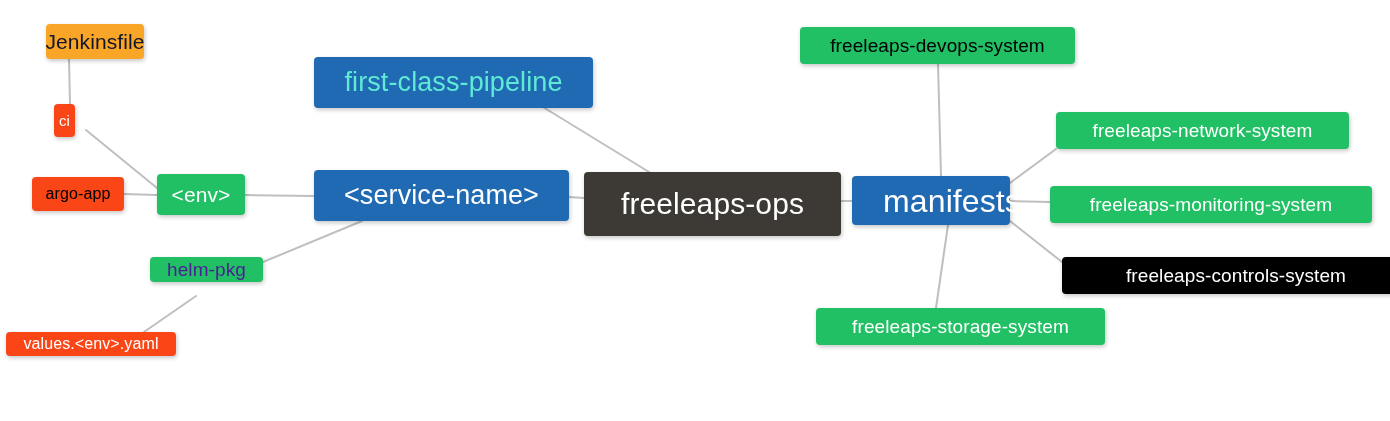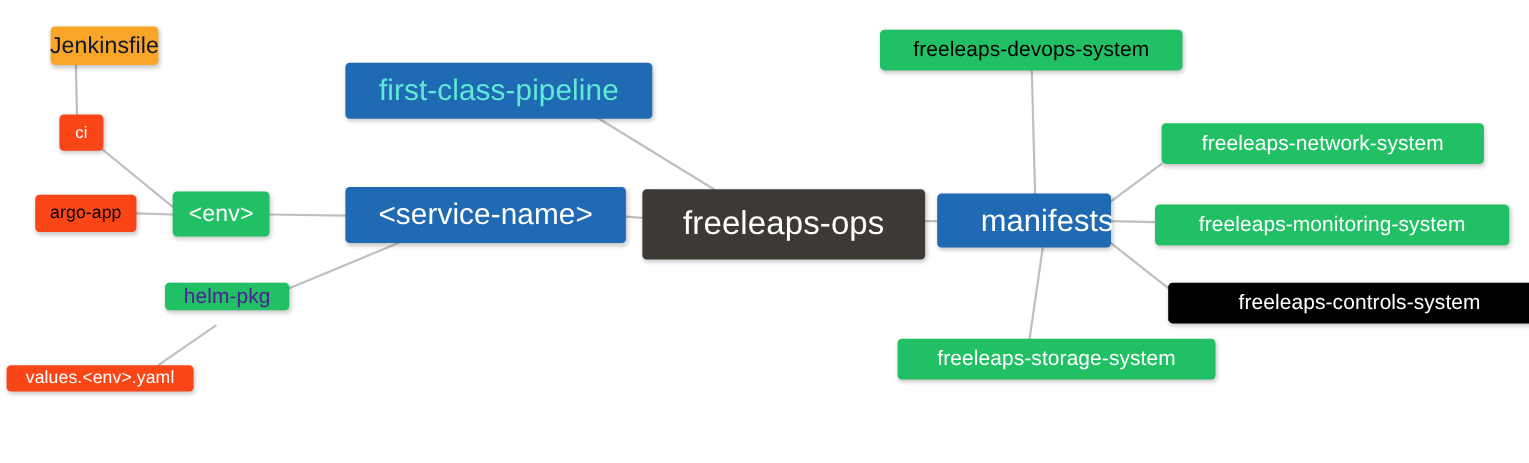--- a/index.html
+++ b/index.html
@@ -68,21 +68,21 @@
       <line class="edge" x1="941" y1="176" x2="938" y2="64" stroke="#bfbfbf"></line>
       <line class="edge" x1="1010" y1="183" x2="1056" y2="149" stroke="#bfbfbf"></line>
       <line class="edge" x1="1010" y1="201" x2="1050" y2="202" stroke="#bfbfbf"></line>
       <line class="edge" x1="1010" y1="221" x2="1062" y2="262" stroke="#bfbfbf"></line>
       <line class="edge" x1="948" y1="225" x2="936" y2="308" stroke="#bfbfbf"></line>
     </svg>
   <div id="node-layer">
       <div class="node" style="left: 20px; top: 24px; width: 98px; height: 35px; background: rgb(249, 165, 40); font-size: 21px; color: #0f172a; margin-left: 26px;">
         <span class="node-label">Jenkinsfile</span>
       </div>
-      <div class="node" style="left: 54px; top: 104px; width: 40px; height: 33px; background: rgb(250, 70, 22); font-size: 15px; color: rgb(255, 255, 255);">
+      <div class="node" style="left: 54px; top: 104px; width: 21px; height: 33px; background: rgb(250, 70, 22); font-size: 15px; color: rgb(255, 255, 255);">
         <span class="node-label">ci</span>
       </div>
       <div class="node" style="left: 32px; top: 177px; width: 92px; height: 34px; background: rgb(250, 70, 22); font-size: 16px; color: #000000;">
         <span class="node-label">argo-app</span>
       </div>
       <div class="node" style="left: 157px; top: 174px; width: 88px; height: 41px; background: rgb(33, 192, 100); font-size: 21px; color: rgb(255, 255, 255);">
         <span class="node-label">&lt;env&gt;</span>
       </div>
       <div class="node" style="left: 150px; top: 257px; width: 113px; height: 25px; background: rgb(33, 192, 100); font-size: 19px; color: #4c1d95;">
         <span class="node-label">helm-pkg</span>
@@ -92,21 +92,21 @@
       </div>
       <div class="node" style="left: 314px; top: 37px; width: 279px; height: 51px; background: rgb(32, 105, 179); font-size: 27px; color: #5eead4; margin-top: 20px;">
         <span class="node-label">first-class-pipeline</span>
       </div>
       <div class="node" style="left: 314px; top: 170px; width: 255px; height: 51px; background: rgb(32, 105, 179); font-size: 27px; color: rgb(255, 255, 255);">
         <span class="node-label">&lt;service-name&gt;</span>
       </div>
       <div class="node" style="left: 584px; top: 172px; width: 257px; height: 64px; background: rgb(61, 57, 53); font-size: 30px; color: rgb(255, 255, 255);">
         <span class="node-label">freeleaps-ops</span>
       </div>
-      <div class="node" style="left: 852px; top: 176px; width: 158px; height: 49px; background: rgb(32, 105, 179); font-size: 28px; color: rgb(255, 255, 255); padding-left: 42px;">
+      <div class="node" style="left: 852px; top: 176px; width: 158px; height: 49px; background: rgb(32, 105, 179); font-size: 32px; color: rgb(255, 255, 255); padding-left: 42px;">
         <span class="node-label">manifests</span>
       </div>
       <div class="node" style="left: 800px; top: 27px; width: 275px; height: 37px; background: rgb(33, 192, 100); font-size: 19px; color: #000000;">
         <span class="node-label">freeleaps-devops-system</span>
       </div>
       <div class="node" style="left: 1056px; top: 112px; width: 293px; height: 37px; background: rgb(33, 192, 100); font-size: 19px; color: rgb(255, 255, 255);">
         <span class="node-label">freeleaps-network-system</span>
       </div>
       <div class="node" style="left: 1050px; top: 186px; width: 322px; height: 37px; background: rgb(33, 192, 100); font-size: 19px; color: rgb(255, 255, 255); text-align: right;">
         <span class="node-label">freeleaps-monitoring-system</span>

